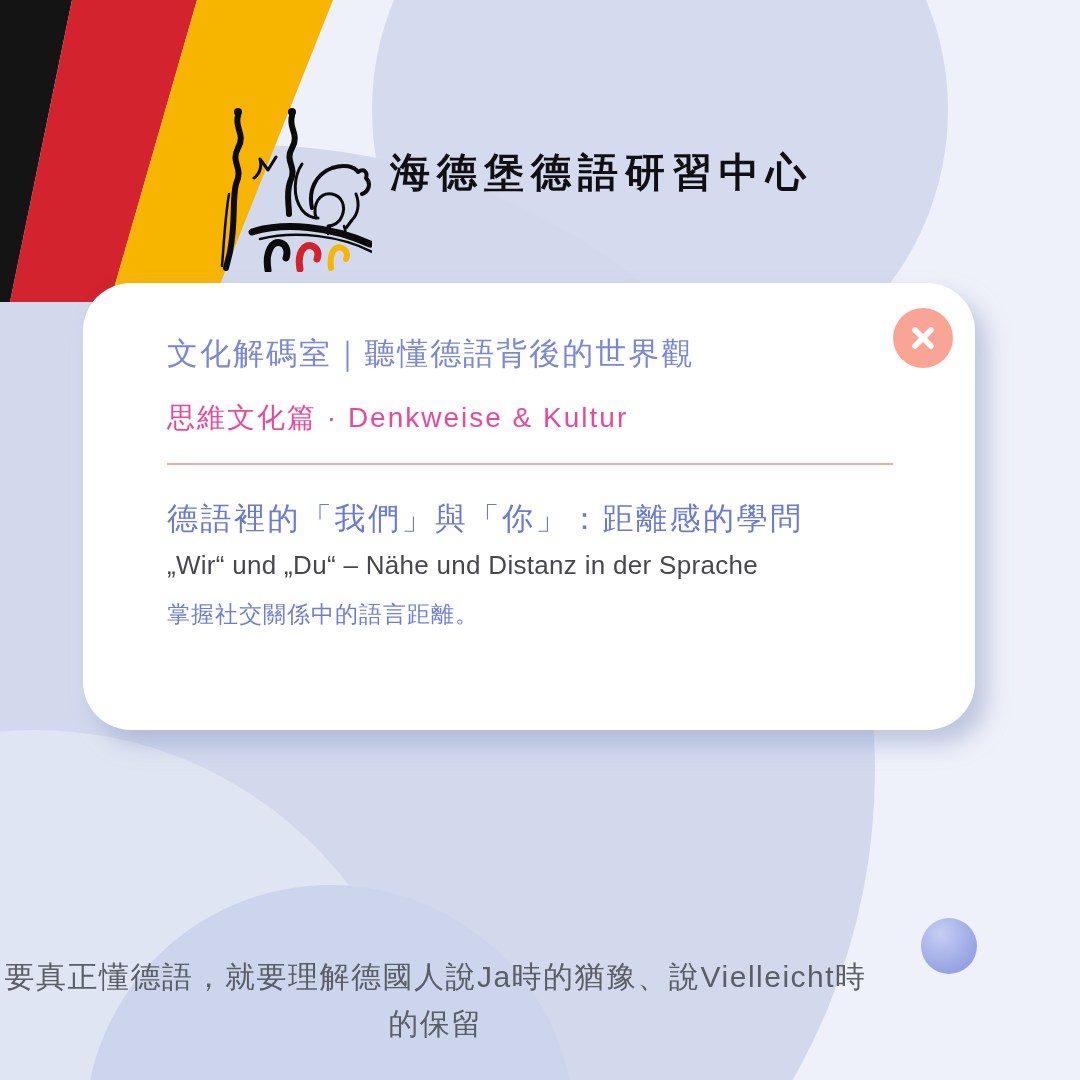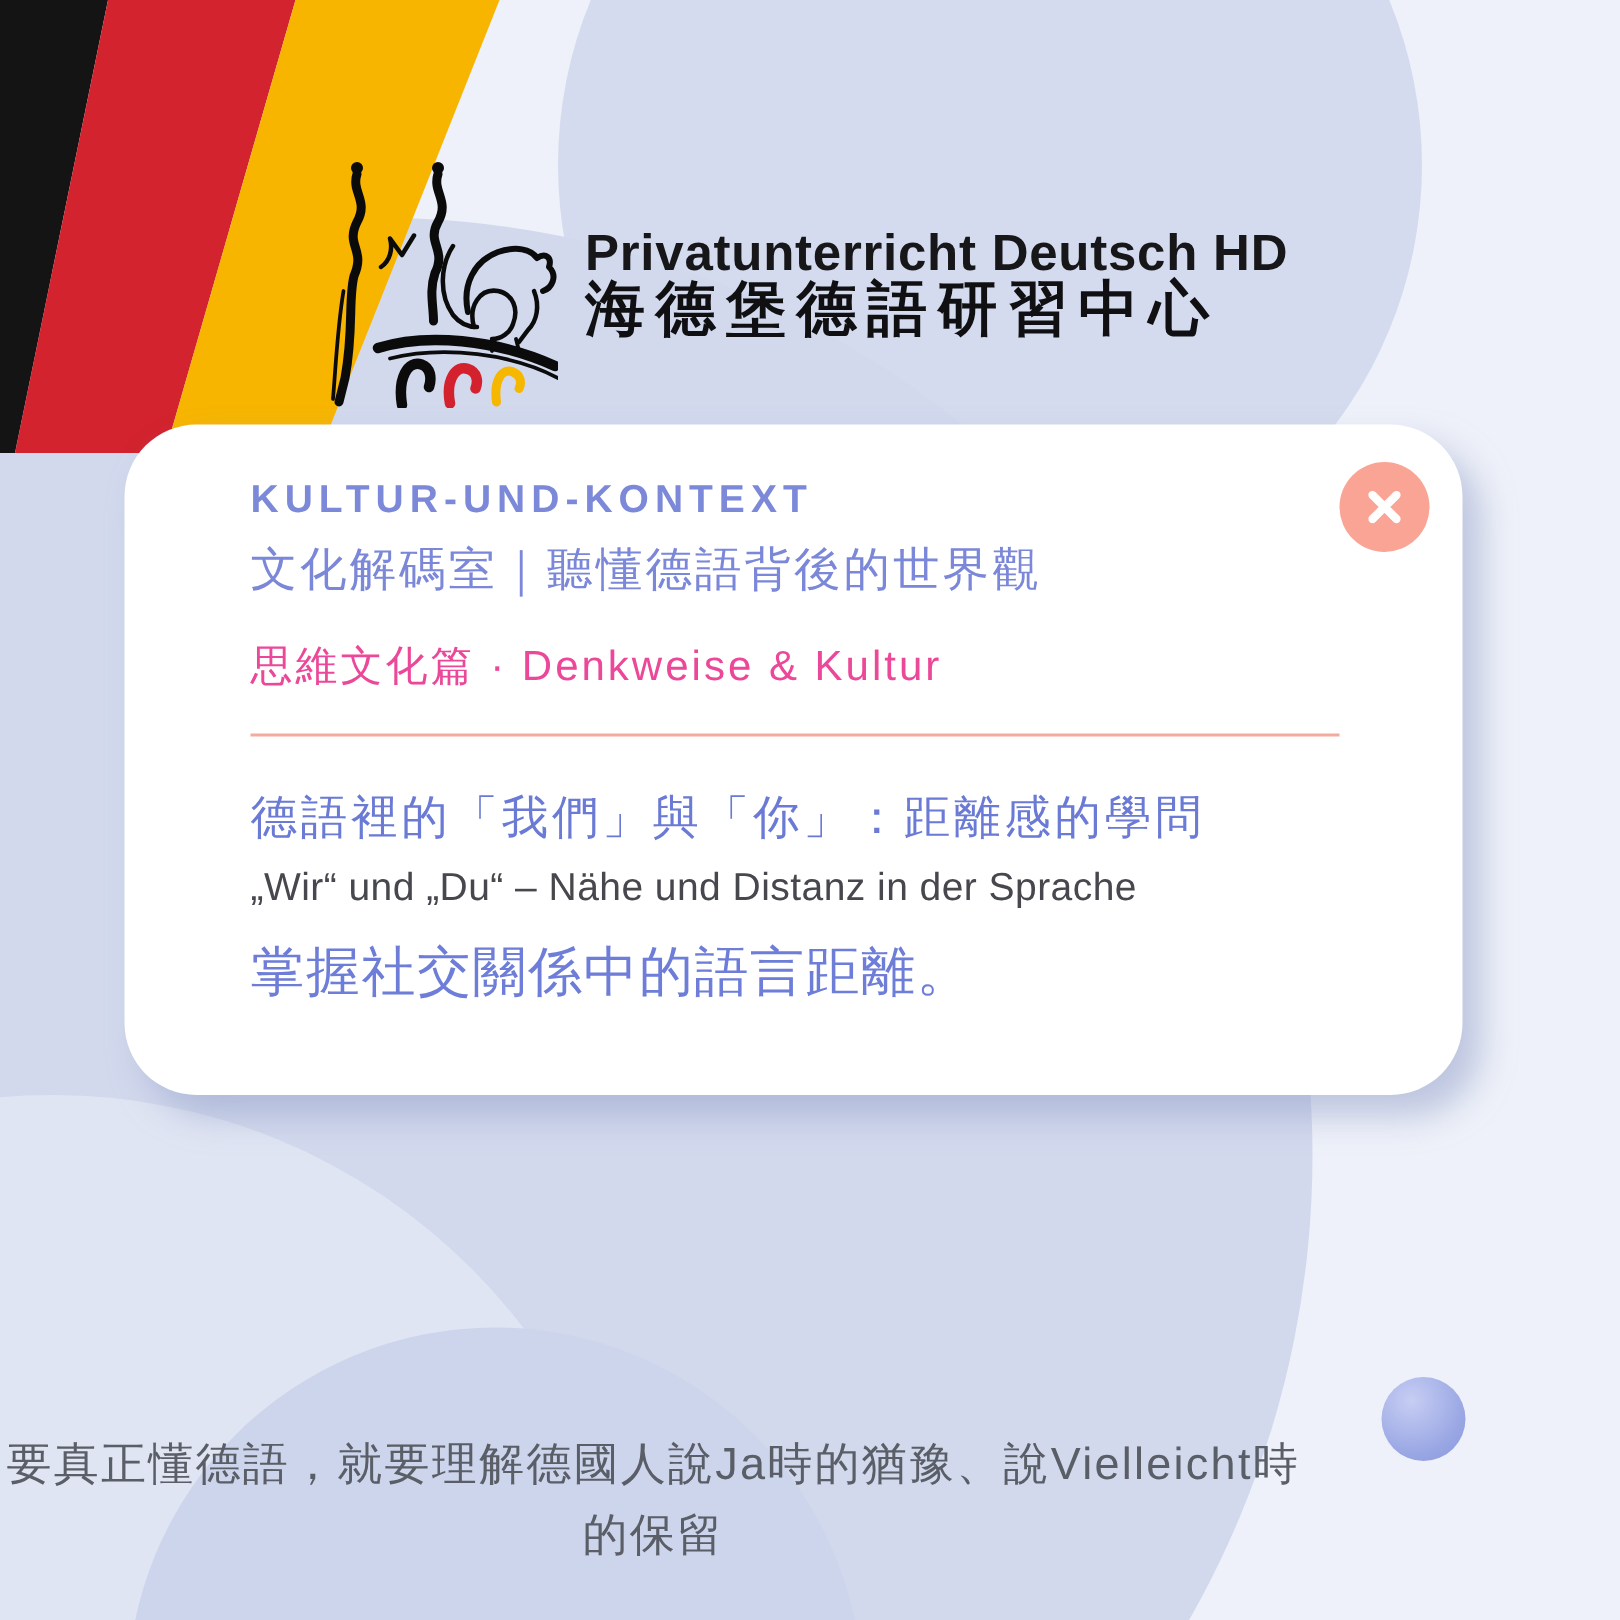--- a/index.html
+++ b/index.html
@@ -21,21 +21,21 @@
     background:#ffffff;border-radius:48px;box-sizing:border-box;
     padding:36px 80px 0 84px;
     box-shadow:12px 14px 22px rgba(150,162,202,.55);
   }
   .eyebrow{font-size:26px;font-weight:bold;letter-spacing:4px;color:#7c89d9;line-height:1;}
   .heading-zh{font-size:31px;font-weight:normal;letter-spacing:2px;color:#7b87d8;line-height:1.15;margin-top:17px;}
   .series{font-size:28px;letter-spacing:2px;color:#ec4899;line-height:1;margin-top:32px;}
   .divider{width:726px;height:0;border-top:2px solid #f2ab9e;margin-top:31px;}
   .topic-zh{font-size:31px;font-weight:normal;letter-spacing:2.5px;color:#6a7ad5;line-height:1.15;margin-top:36px;}
   .topic-de{font-size:26px;color:#46484d;letter-spacing:.3px;line-height:1.1;margin-top:15px;}
-  .summary-zh{font-size:36px;color:#6e7ed8;letter-spacing:1px;line-height:1.1;margin-top:22px;}
+  .summary-zh{font-size:23px;color:#6e7ed8;letter-spacing:1px;line-height:1.1;margin-top:22px;}
   .close-btn{
     position:absolute;top:25px;right:22px;width:60px;height:60px;border-radius:50%;
     background:#f9a494;border:none;display:flex;align-items:center;justify-content:center;
     cursor:pointer;padding:0;
   }
   .close-btn svg{display:block;}
   
   .footer{
     position:absolute;left:0;top:953px;width:871px;text-align:center;
     color:#5a5e66;font-size:30px;line-height:47px;letter-spacing:1.5px;
@@ -81,31 +81,29 @@
     <path d="M119 166 C117 151 123 143 130 146 C135 148 136 153 134 157" stroke-width="6" stroke="#f5b700"></path>
     <path d="M90 62 C82 74 80 94 90 108 C94 113 100 116 106 116" stroke-width="3"></path>
     <path d="M100 106 C96 88 104 72 120 66 C132 62 142 64 146 70 C152 66 156 70 154 76 C160 82 156 90 150 92" stroke-width="4"></path>
     <path d="M104 116 C100 102 108 90 120 92 C130 94 134 104 130 114 C128 120 122 124 116 124" stroke-width="3"></path>
     <path d="M144 92 C148 102 146 112 140 118 L134 126" stroke-width="3"></path>
     <path d="M118 124 L116 132 M132 124 L134 132" stroke-width="2.5"></path>
   </g>
 </svg>
 
 <div class="brand">
-  <div class="brand-de">Privatunterricht Deutsch HD</div>
   <div class="brand-zh">海德堡德語研習中心</div>
 </div>
 
 <div class="card">
   <button class="close-btn" type="button">
     <svg width="26" height="26" viewBox="0 0 26 26" aria-hidden="true">
       <path d="M5 5 L21 21 M21 5 L5 21" stroke="#ffffff" stroke-width="5.5" stroke-linecap="round" fill="none"></path>
     </svg>
   </button>
-  <div class="eyebrow">KULTUR-UND-KONTEXT</div>
   <div class="heading-zh">文化解碼室｜聽懂德語背後的世界觀</div>
   <div class="series">思維文化篇 · Denkweise &amp; Kultur</div>
   <div class="divider"></div>
   <div class="topic-zh">德語裡的「我們」與「你」：距離感的學問</div>
   <div class="topic-de">„Wir“ und „Du“ – Nähe und Distanz in der Sprache</div>
   <div class="summary-zh">掌握社交關係中的語言距離。</div>
 </div>
 
 <div class="footer">
   <div>要真正懂德語，就要理解德國人說Ja時的猶豫、說Vielleicht時的保留</div>

